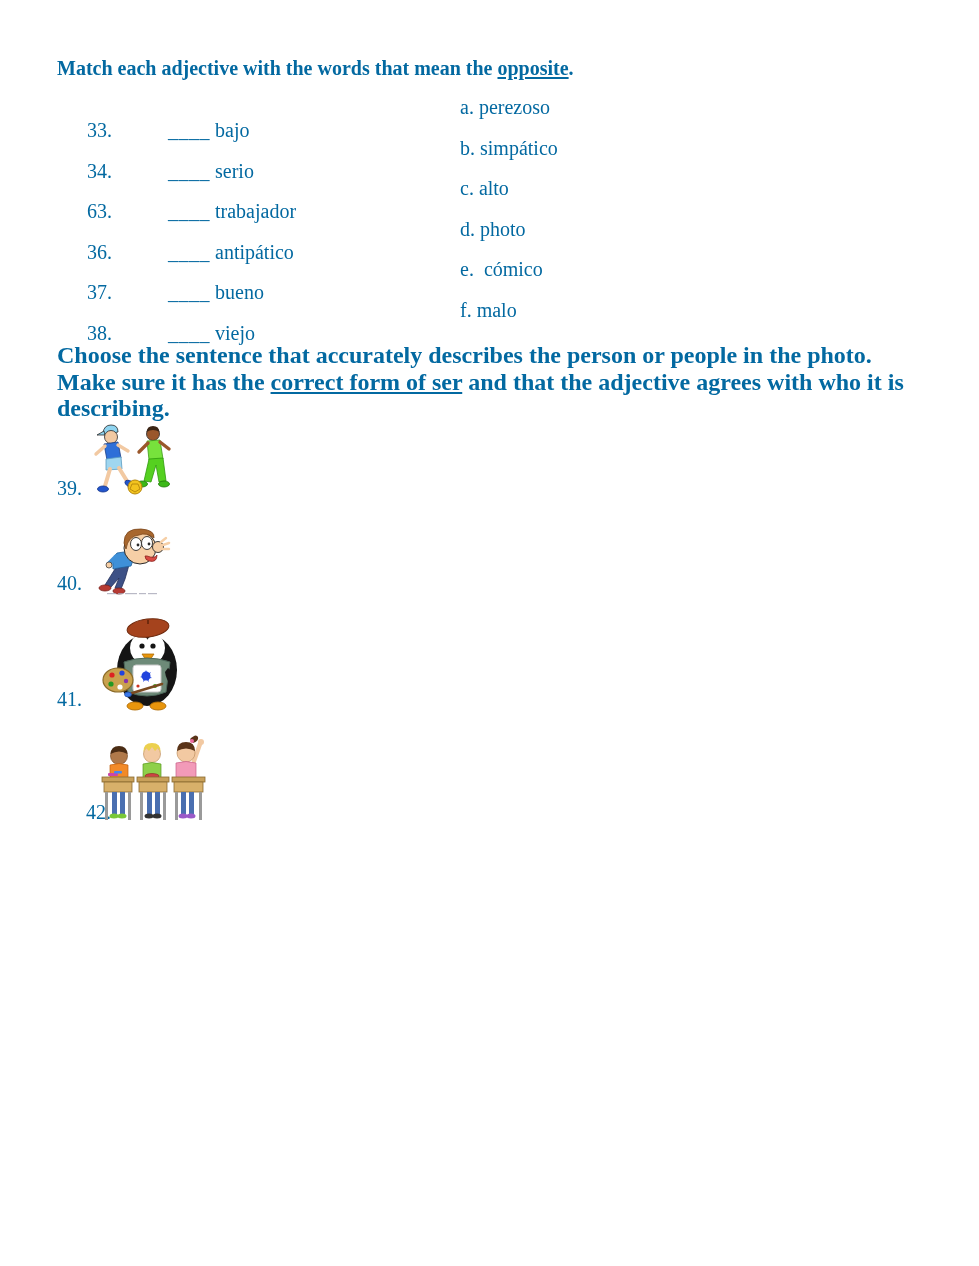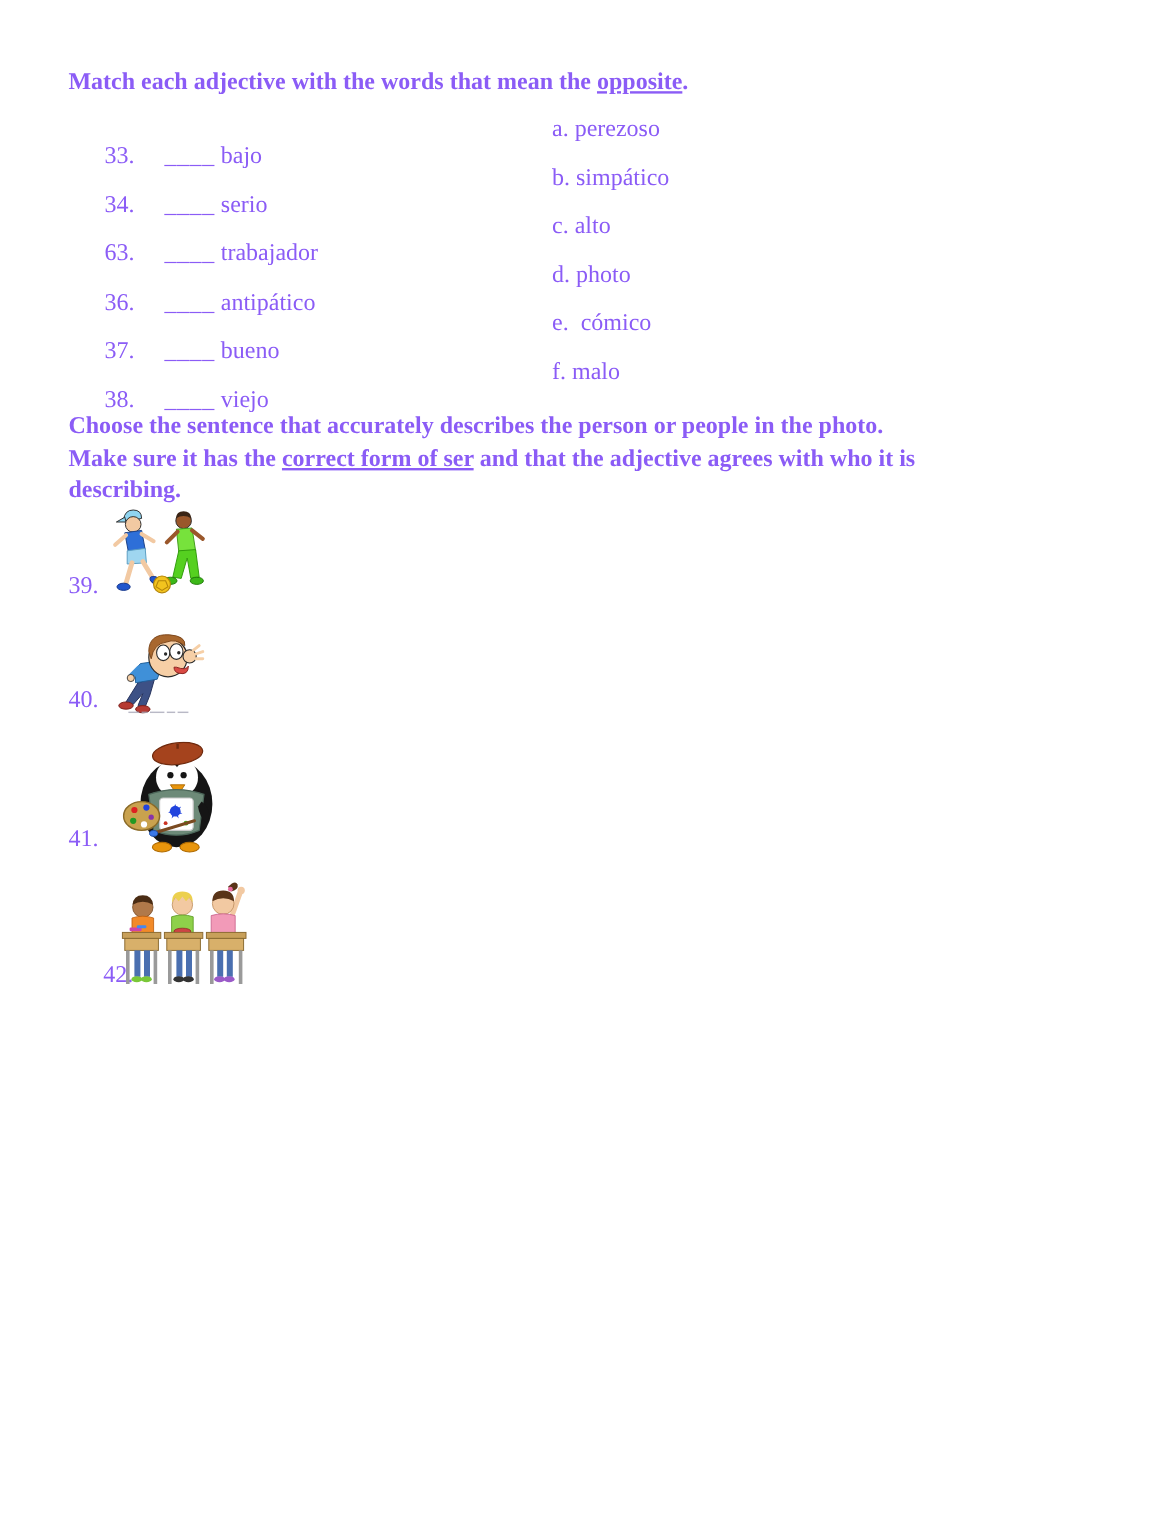--- a/index.html
+++ b/index.html
@@ -1,36 +1,36 @@
 <!DOCTYPE html>
 <html><head>
 <meta charset="utf-8">
 <style>
   html,body { margin:0; padding:0; background:#ffffff; }
   .page {
     position:relative;
     width:979px; height:1266px;
     background:#ffffff;
     font-family:"Liberation Serif","DejaVu Serif",serif;
-    color:#8b5cf6;
+    color:#0369a1;
     overflow:hidden;
   }
   .title {
     position:absolute; left:57px; top:57px;
     font-size:20px; font-weight:bold; white-space:pre;
   }
   .u { text-decoration:underline; text-underline-offset:2px; }
   .match-list { position:absolute; left:57px; top:96px; width:720px; }
   .match-row { position:relative; height:40.6px; font-size:20px; white-space:pre; }
   .match-row .num { display:inline-block; width:50px; }
-  .match-row .blank { letter-spacing:0.5px; }
+  .match-row .blank { letter-spacing:0.5px;margin-left:31px; }
   .match-row .opt { position:absolute; left:403px; top:0; white-space:pre; }
   .instructions {
     position:absolute; left:57px; top:342px; width:880px;
-    font-size:20px; font-weight:bold; line-height:26.5px; white-space:pre-wrap;
+    font-size:24px; font-weight:bold; line-height:26.5px; white-space:pre-wrap;
   }
   .photo-item { position:absolute; left:57px; }
   .photo-item .pnum { position:absolute; left:0; bottom:0; font-size:20px; }
   .photo-item svg { position:absolute; bottom:0; display:block; }
   #p39 { top:423px; height:77px; width:200px; }
   #p39 svg { left:33px; }
   #p40 { top:523px; height:72px; width:200px; }
   #p40 svg { left:38px; }
   #p41 { top:618px; height:93px; width:200px; }
   #p41 svg { left:45px; }

